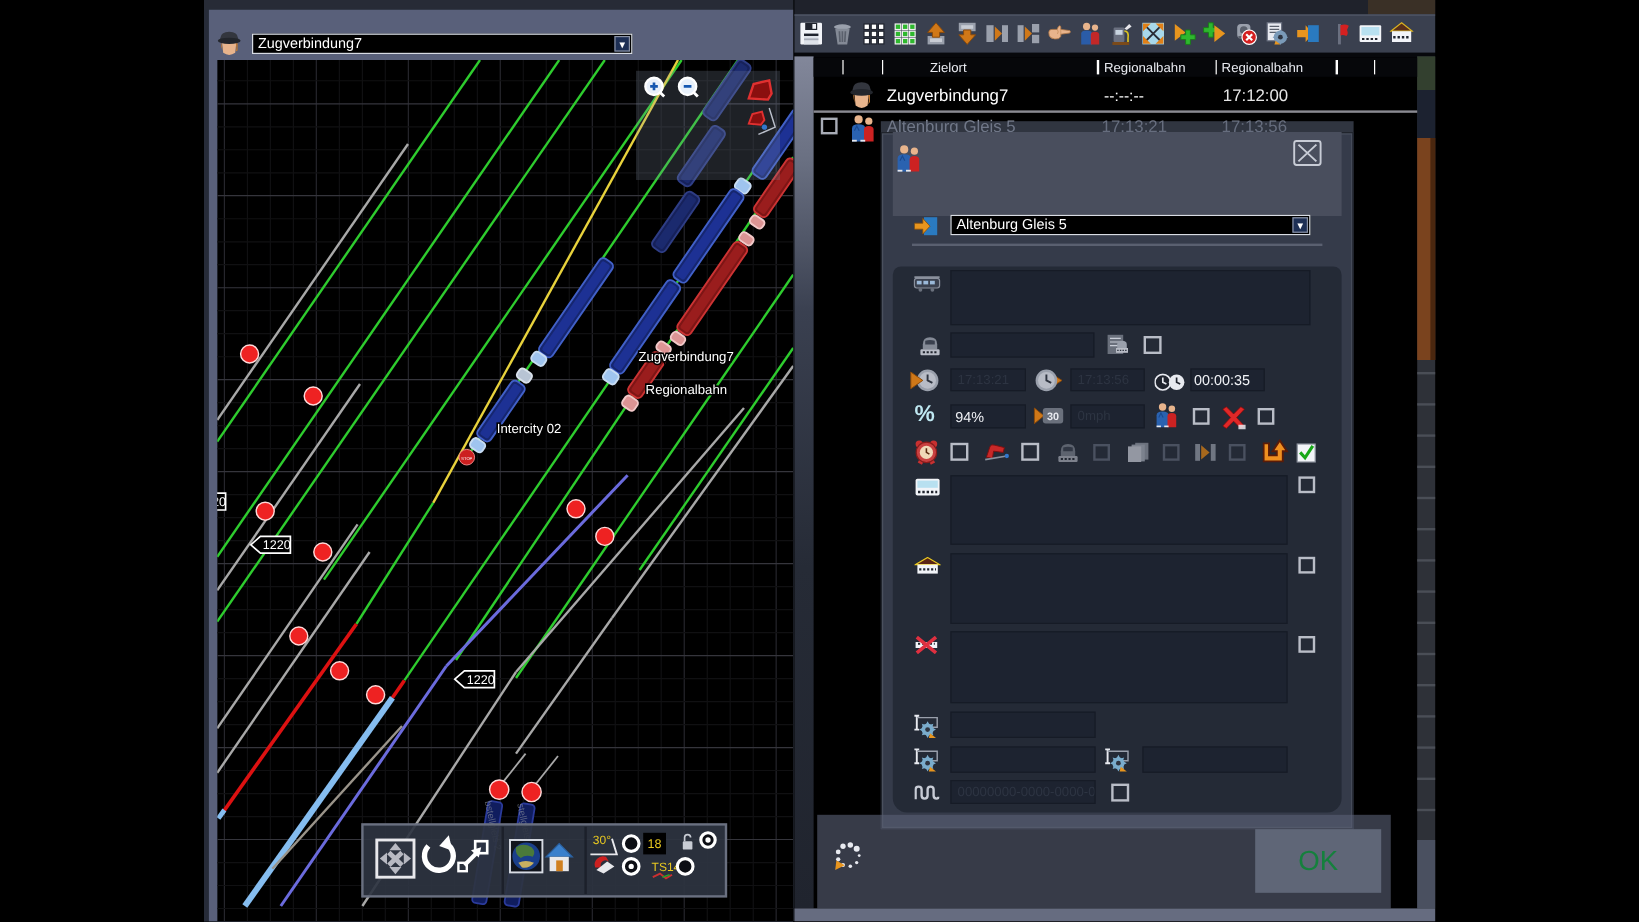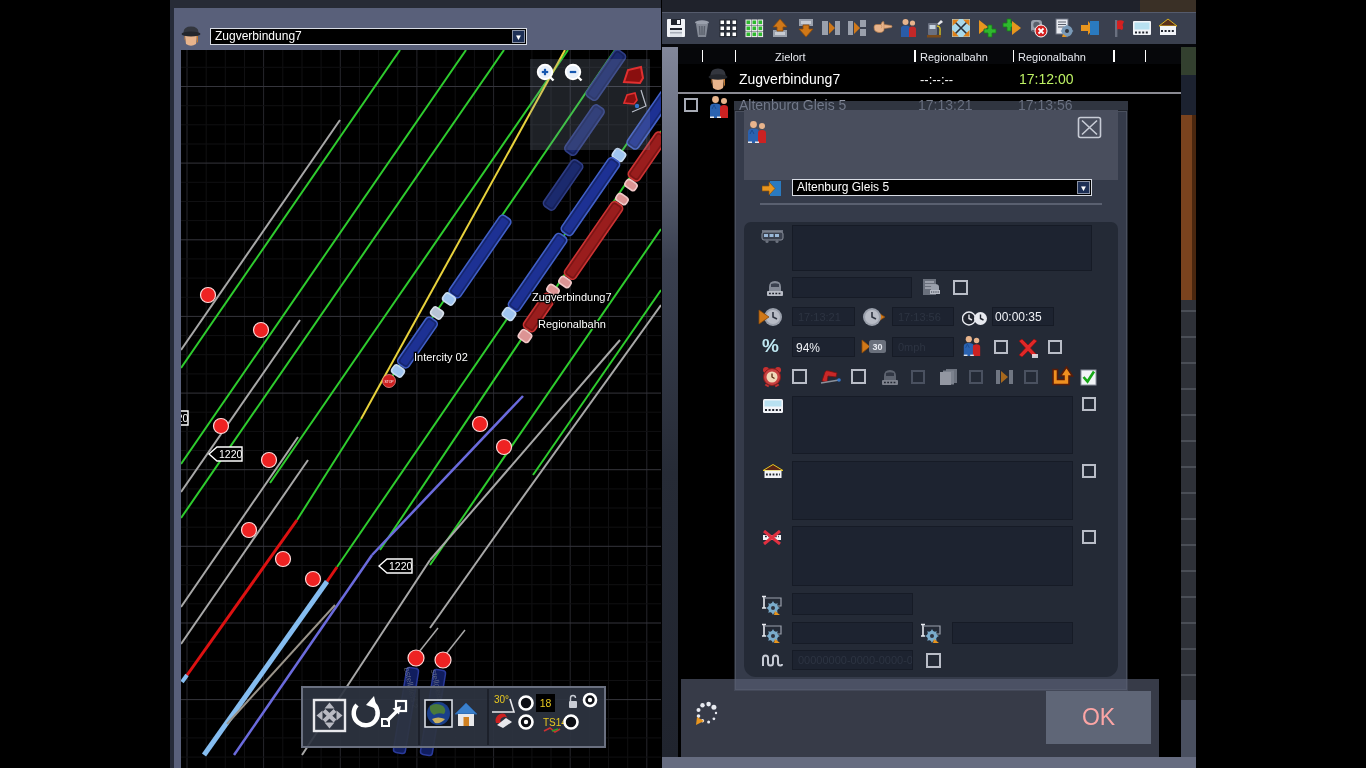--- a/index.html
+++ b/index.html
@@ -435,21 +435,21 @@
 <div class="abs" style="left:678px;top:92px;width:503px;height:1.5px;background:#8a8a92"></div>
 <svg class="abs" style="left:706px;top:66px" width="24" height="26">
 <path d="M 6 12 L 18 12 L 17 22 Q 12 26 7 22 Z" fill="#e8b48c"></path>
 <path d="M 17.5 13 Q 18.5 17 17.5 21 L 19 19 L 19 13 Z" fill="#c07830"></path>
 <path d="M 5 13 Q 5 16 6.5 20 L 5.5 13 Z" fill="#c07830"></path>
 <path d="M 4.5 8.5 Q 5 2.5 12 2.5 Q 19 2.5 19.5 8.5 L 19.5 11 L 4.5 11 Z" fill="#33363e"></path>
 <ellipse cx="12" cy="11" rx="9.5" ry="2.8" fill="#23262c"></ellipse>
   </svg>
 <div class="abs" style="left:739px;top:71px;color:#fff;font-size:14px">Zugverbindung7</div>
 <div class="abs" style="left:920px;top:72px;color:#fff;font-size:13px">--:--:--</div>
-<div class="abs" style="left:1019px;top:71px;color:#bef264;font-size:14px">17:12:00</div>
+<div class="abs" style="left:1019px;top:71px;color:#e5e5e5;font-size:14px">17:12:00</div>
 <div class="cb" style="left:684px;top:98px;width:14px;height:14px;border-color:#a8acb6"></div>
 <svg class="abs" style="left:708px;top:95px;opacity:1.0" width="22" height="24" viewBox="0 0 22 24">
 <circle cx="7.5" cy="4.5" r="3.4" fill="#e8b48c"></circle>
     <path d="M 2 23 L 2 12 Q 2 8.6 7.5 8.6 Q 13 8.6 13 12 L 13 23 Z" fill="#2a62b0"></path>
 <path d="M 4 14 L 6 10 L 8 14" fill="none" stroke="#1a4a90" stroke-width="1"></path>
 <circle cx="16" cy="6" r="3" fill="#e8b48c"></circle>
     <path d="M 12 23 L 12 13 Q 12 10 16 10 Q 20 10 20 13 L 20 23 Z" fill="#cc2222"></path>
 <rect x="2" y="21.5" width="4" height="1.5" fill="#e8e8ec"></rect>
     <rect x="9" y="21.5" width="4" height="1.5" fill="#e8e8ec"></rect>
   </svg>
@@ -643,21 +643,21 @@
     </g>
 <path d="M 14 16 L 19 20 L 13 20 Z" fill="#e8951e"></path>
   </svg>
 <div class="fld" style="left:952px;top:622px;width:121px;height:22px"></div>
 <svg class="abs" style="left:762px;top:654px" width="21" height="14">
 <path d="M 1 12 L 1 4 Q 1 1.5 3.5 1.5 Q 6 1.5 6 4 L 6 9 Q 6 11.5 8.5 11.5 Q 11 11.5 11 9 L 11 4 Q 11 1.5 13.5 1.5 Q 16 1.5 16 4 L 16 9 Q 16 11.5 18.5 11.5 Q 20 11.5 20 10" fill="none" stroke="#c8ccd6" stroke-width="2"></path>
   </svg>
 <div class="fld ghost" style="left:792px;top:650px;width:121px;height:20px">00000000-0000-0000-0000-00</div>
 <div class="cb" style="left:926px;top:653px;width:15px;height:15px"></div>
 <div class="abs" style="left:681px;top:679px;width:478px;height:78px;background:rgba(88,96,116,0.62)"></div>
-<div class="abs" style="left:1046px;top:691px;width:105px;height:53px;background:rgba(130,138,158,0.55);color:#fca5a5;font-size:23px;text-align:center;line-height:53px">OK</div>
+<div class="abs" style="left:1046px;top:691px;width:105px;height:53px;background:rgba(130,138,158,0.55);color:#15803d;font-size:23px;text-align:center;line-height:53px">OK</div>
 <svg class="abs" style="left:694px;top:700px" width="28" height="28">
     <circle cx="22.0" cy="13.0" r="1.2" fill="#e8eaf0"></circle>
     <circle cx="19.9" cy="18.8" r="1.4" fill="#e8eaf0"></circle>
     <circle cx="14.6" cy="21.9" r="1.5" fill="#e8eaf0"></circle>
     <circle cx="8.5" cy="20.8" r="1.7" fill="#e8eaf0"></circle>
     <circle cx="4.5" cy="16.1" r="1.8" fill="#e8eaf0"></circle>
     <circle cx="4.5" cy="9.9" r="2.0" fill="#e8eaf0"></circle>
     <circle cx="8.5" cy="5.2" r="2.2" fill="#e8eaf0"></circle>
     <circle cx="14.6" cy="4.1" r="2.3" fill="#e8eaf0"></circle>
     <circle cx="19.9" cy="7.2" r="2.5" fill="#e8eaf0"></circle>

